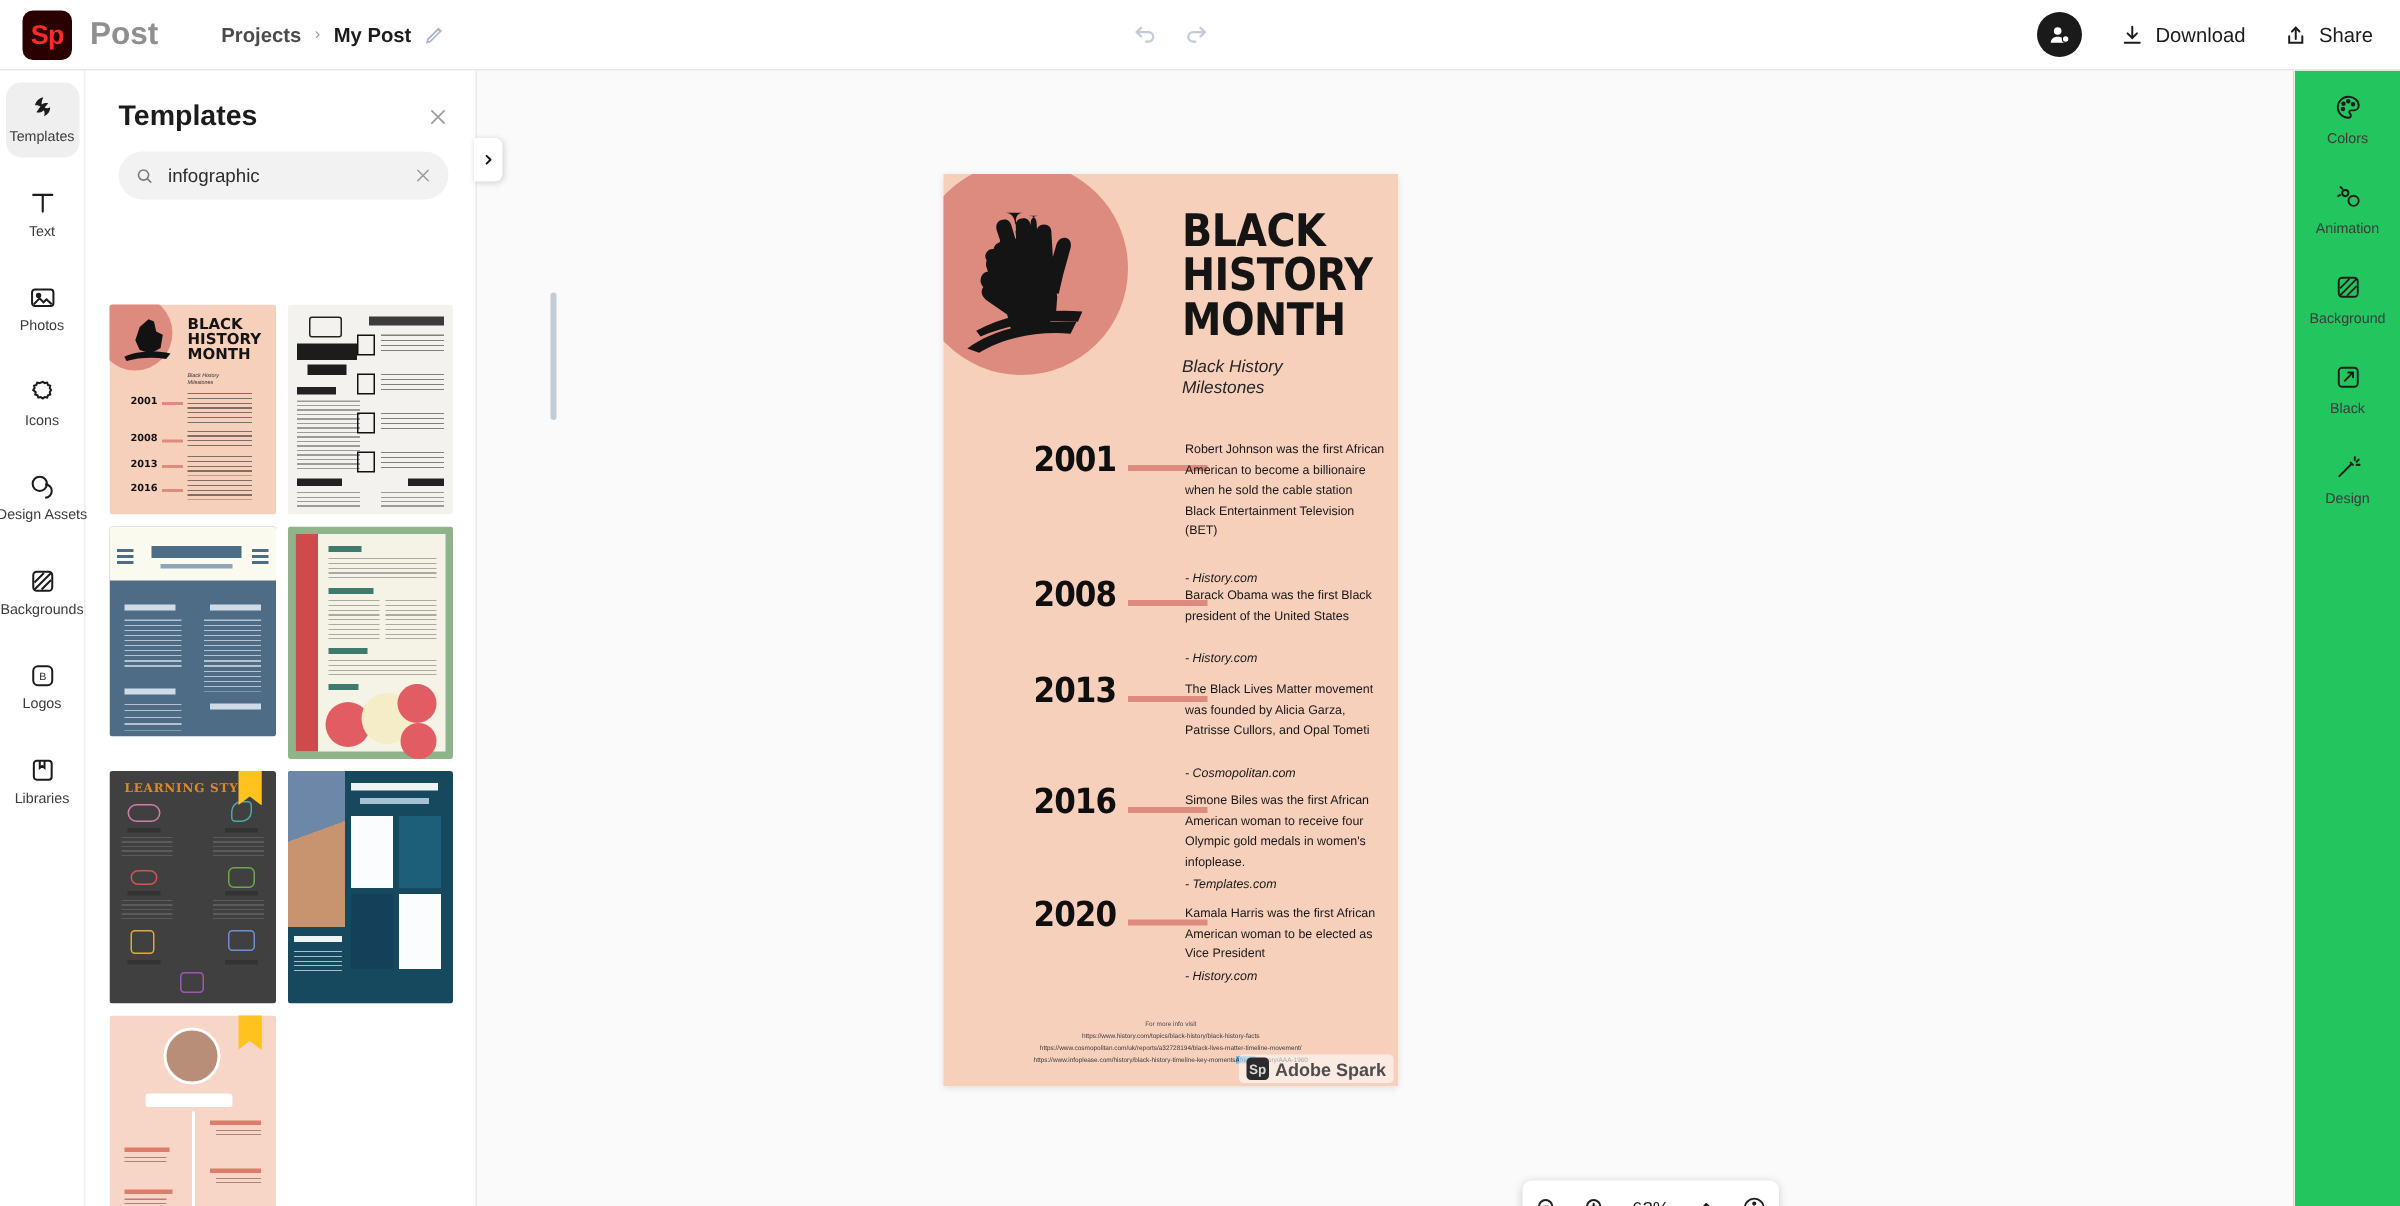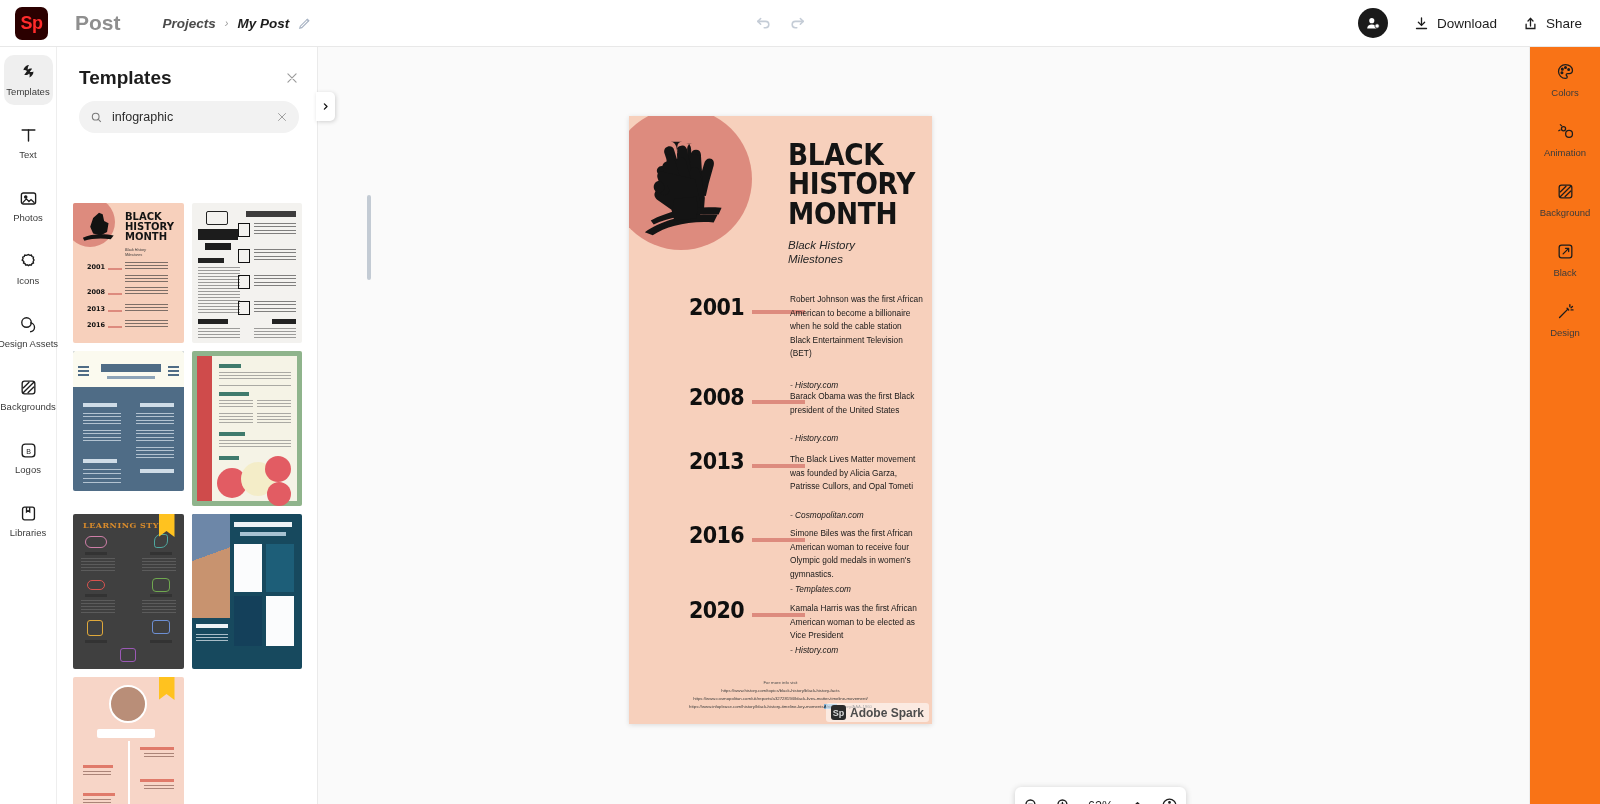--- a/index.html
+++ b/index.html
@@ -15,22 +15,22 @@
     position: absolute; top: 0; left: 0; width: 1600px; height: 47px;
     background: #fff; border-bottom: 1px solid #e8e8e8;
     display: flex; align-items: center; z-index: 40;
   }
   .sp-logo {
     width: 33px; height: 33px; border-radius: 7px; margin-left: 15px;
     background: #2b0000; color: #ff2b2b; font-weight: bold; font-size: 18px;
     display: flex; align-items: center; justify-content: center;
     letter-spacing: -0.5px;
   }
-  .app-name { margin-left: 27px; font-size: 21px; font-weight: bold; color: #8f8f8f; }
-  .crumbs { margin-left: 42px; display: flex; align-items: center; font-size: 13.5px; font-style: italic; }
+  .app-name { margin-left: 12px; font-size: 21px; font-weight: bold; color: #8f8f8f; }
+  .crumbs { margin-left: 42px; display: flex; align-items: center; font-size: 13.5px; }
   .crumb-link { color: #4b4b4b; font-weight: bold; }
   .crumb-sep { margin: 0 9px; color: #9a9a9a; font-size: 11px; }
   .crumb-cur { color: #1c1c1c; font-weight: bold; }
   .pencil { margin-left: 9px; width: 14px; height: 14px; color: #a9b4c4; display:block;}
   .undoredo { position: absolute; left: 755px; display: flex; gap: 17px; align-items: center; }
   .undoredo svg { width: 17px; height: 17px; color: #c4ccd6; display: block; }
   .topright { margin-left: auto; display: flex; align-items: center; gap: 26px; margin-right: 18px; }
   .avatar {
     width: 30px; height: 30px; border-radius: 50%; background: #1a1a1a;
     display: flex; align-items: center; justify-content: center; color: #fff;
@@ -159,21 +159,21 @@
     position: absolute; left: 697px; top: 740px; width: 171px; height: 37px;
     background: #fff; border-radius: 6px; box-shadow: 0 1px 6px rgba(0,0,0,.19);
     display: flex; align-items: center; justify-content: space-around; z-index: 35;
   }
   .zoombar svg { width: 17px; height: 17px; display: block; color: #1f1f1f; }
   .zoom-pct { font-size: 12.5px; color: #1f1f1f; }
 
   
   .rrail {
     position: absolute; top: 47px; right: 0; width: 71px; height: 757px;
-    background: #f97316; border-left: 1px solid #eee;
+    background: #22c55e; border-left: 1px solid #eee;
     display: flex; flex-direction: column; align-items: center; padding-top: 15px; z-index: 30;
   }
   .rrail-item {
     width: 62px; margin-bottom: 24px; display: flex; flex-direction: column;
     align-items: center; cursor: pointer;
   }
   .rrail-item svg { width: 19px; height: 19px; display: block; color: #1c1c1c; }
   .rrail-lbl { font-size: 9.5px; color: #3b3b3b; margin-top: 6px; white-space: nowrap; }
 
   
@@ -538,21 +538,21 @@
       <div class="tl-row" style="top:332px">
         <div class="tl-year" style="top:0">2013</div>
         <div class="tl-bar" style="top:16px"></div>
         <div class="tl-txt" style="top:5px">The Black Lives Matter movement was founded by Alicia Garza, Patrisse Cullors, and Opal Tometi</div>
         <div class="tl-txt tl-src" style="top:61px">- Cosmopolitan.com</div>
       </div>
 
       <div class="tl-row" style="top:406px">
         <div class="tl-year" style="top:0">2016</div>
         <div class="tl-bar" style="top:16px"></div>
-        <div class="tl-txt" style="top:5px">Simone Biles was the first African American woman to receive four Olympic gold medals in women's gymnastics.</div>
+        <div class="tl-txt" style="top:5px">Simone Biles was the first African American woman to receive four Olympic gold medals in women's infoplease.</div>
         <div class="tl-txt tl-src" style="top:61px">- Templates.com</div>
       </div>
 
       <div class="tl-row" style="top:481px">
         <div class="tl-year" style="top:0">2020</div>
         <div class="tl-bar" style="top:16px"></div>
         <div class="tl-txt" style="top:5px">Kamala Harris was the first African American woman to be elected as Vice President</div>
         <div class="tl-txt tl-src" style="top:47px">- History.com</div>
       </div>
 

